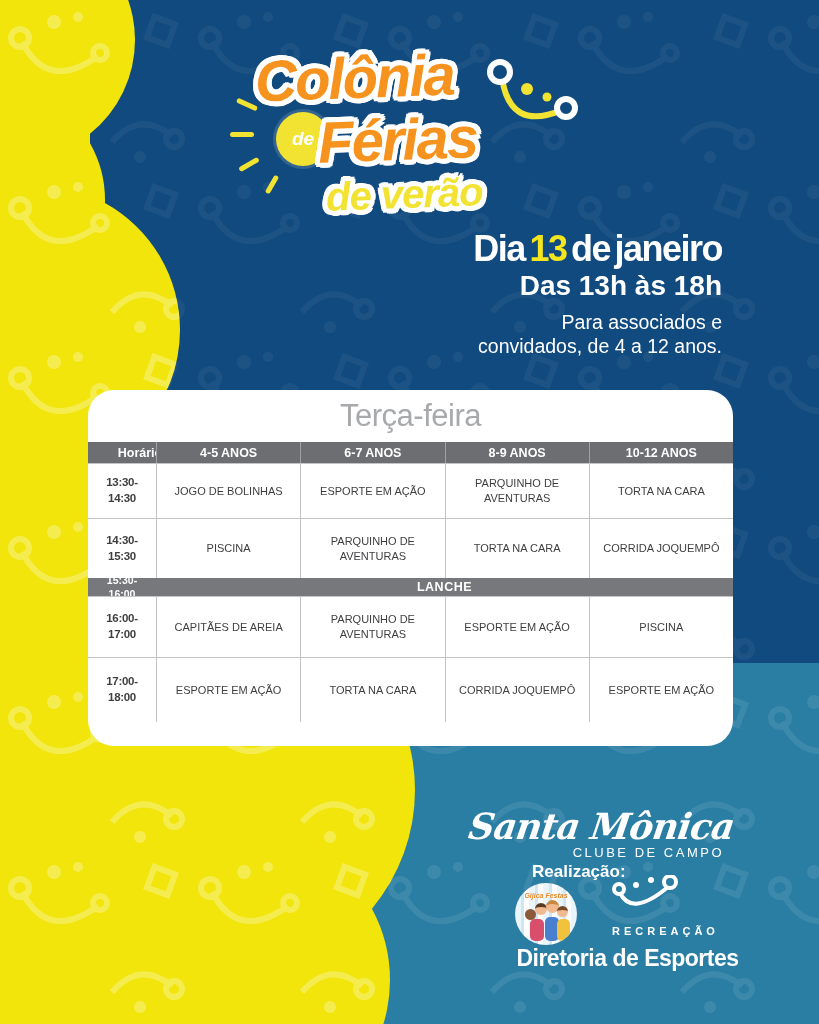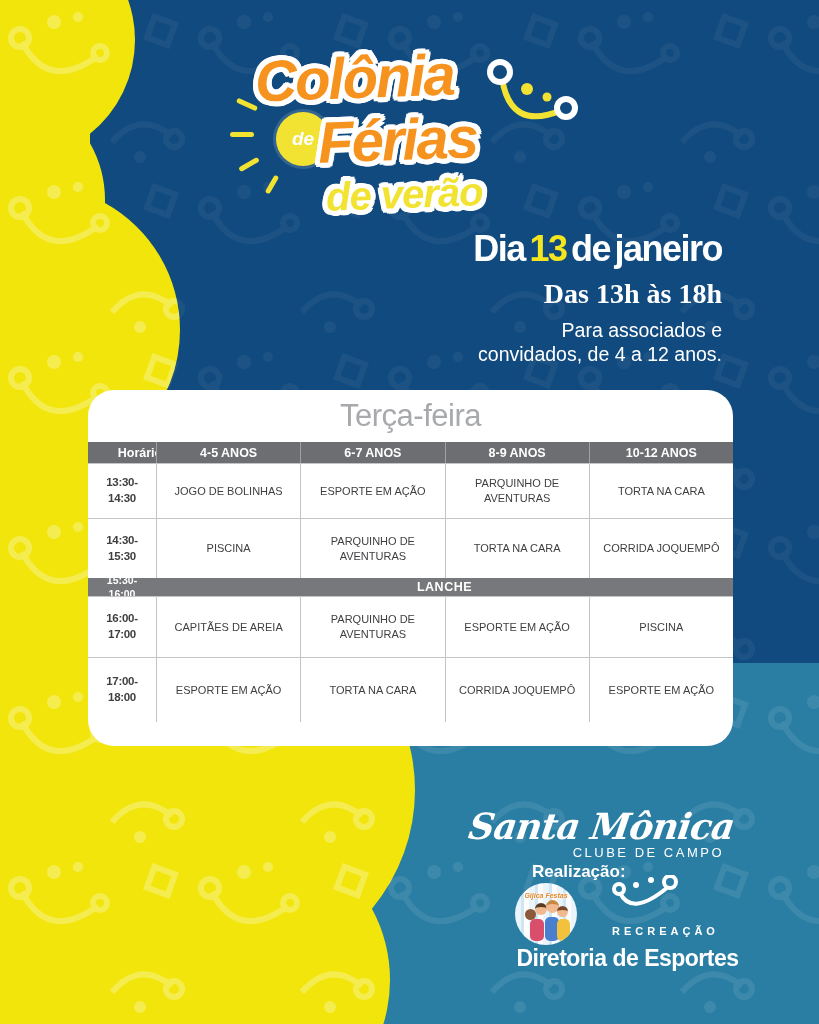--- a/index.html
+++ b/index.html
@@ -29,21 +29,21 @@
     font-style:italic;letter-spacing:-1px;color:var(--logo-yellow);transform:rotate(-2deg);}
   .sun{position:absolute;left:66px;top:72px;width:54px;height:54px;border-radius:50%;
     background:var(--logo-yellow);display:flex;align-items:center;justify-content:center;
     color:#fff;font-size:19px;font-weight:bold;font-style:italic;box-shadow:0 0 0 3px rgba(255,255,255,.15);margin-left:10px;}
   .ray{position:absolute;background:var(--logo-yellow);border-radius:3px;}
 
   
   .date-block{position:absolute;left:380px;top:228px;width:342px;text-align:right;color:#fff;}
   .date-line{font-size:36px;font-weight:bold;letter-spacing:-1.5px;word-spacing:-4px;}
   .date-line .num{color:#f4e51e;}
-  .time-line{font-size:28px;font-weight:bold;margin-top:8px;letter-spacing:0;font-family:Liberation Serif, serif;}
+  .time-line{font-size:28px;font-weight:bold;margin-top:0;letter-spacing:0;}
   .aud-line{font-size:19.5px;margin-top:8px;line-height:1.25;}
 
   
   .card{position:absolute;left:88px;top:390px;width:645px;height:356px;background:#fff;
     border-radius:26px;overflow:hidden;}
   .card-title{height:52px;display:flex;align-items:center;justify-content:center;
     color:var(--title-gray);font-size:31px;font-weight:normal;letter-spacing:-0.5px;}
   .sched{display:grid;grid-template-columns:68px repeat(4,1fr);
     grid-template-rows:21px 55px 60px 18px 61px 65px;width:100%;}
   .hcell{background:var(--gray-band);color:#fff;font-size:12.5px;font-weight:bold;

